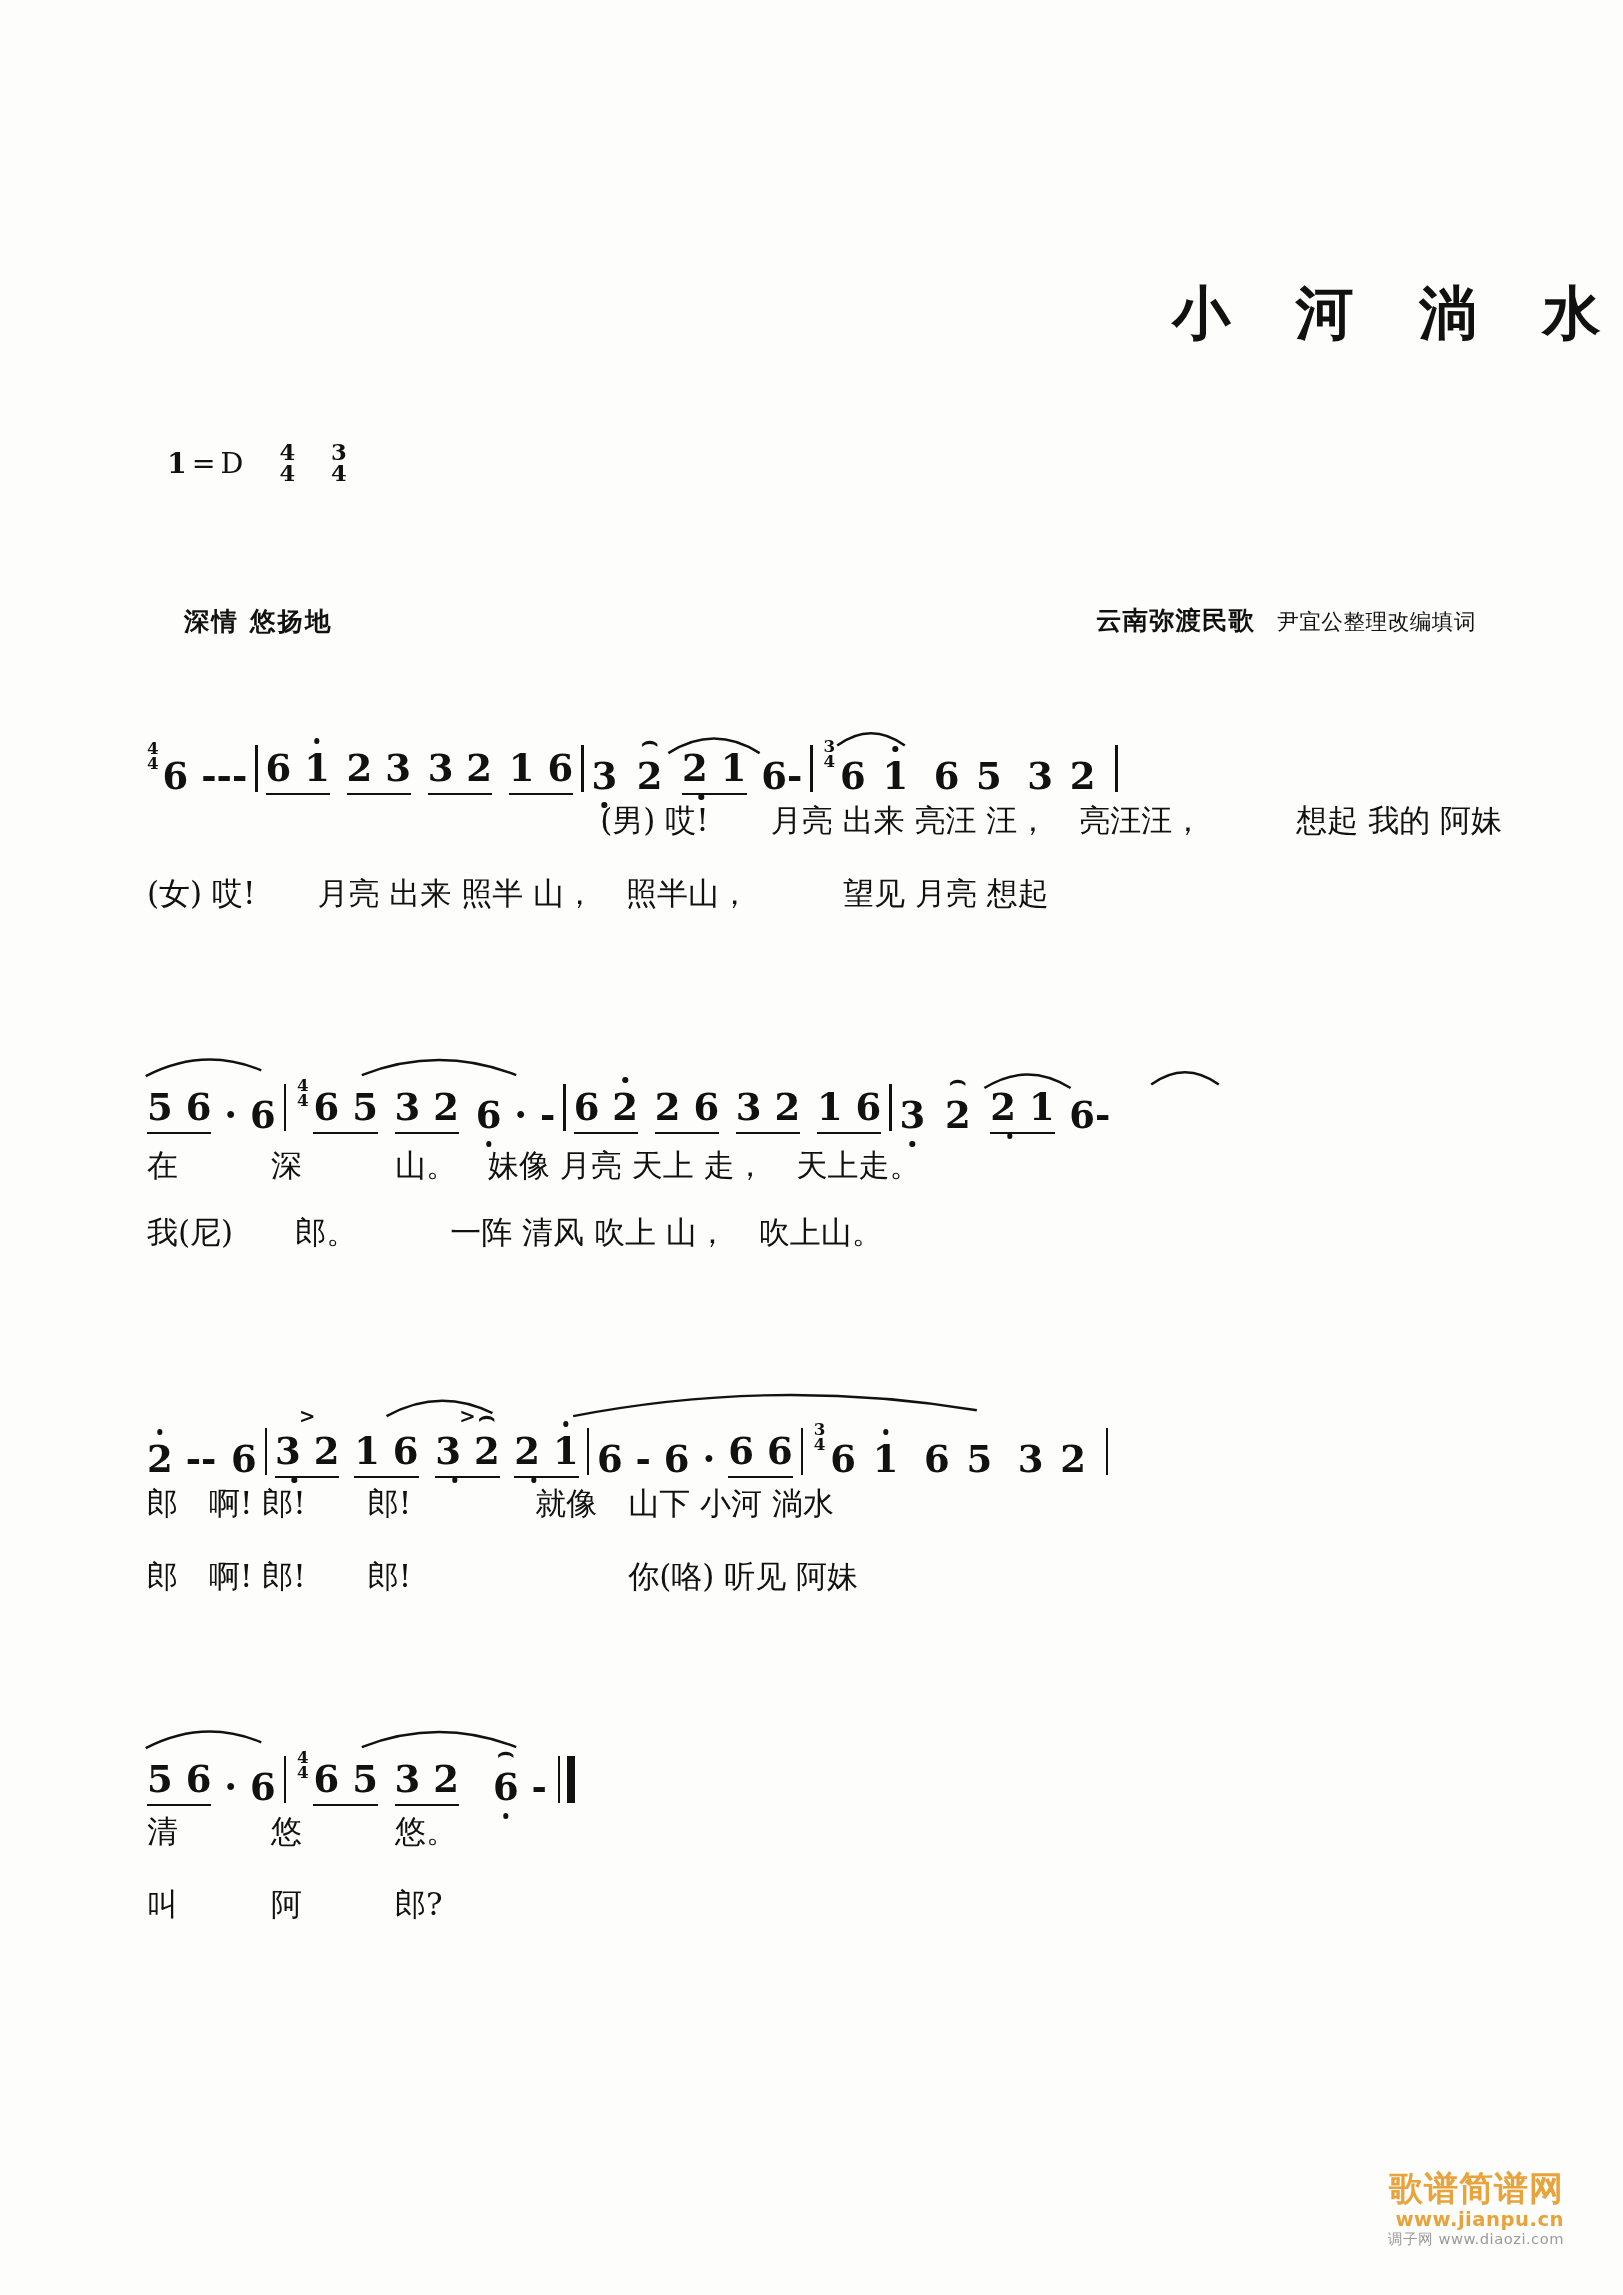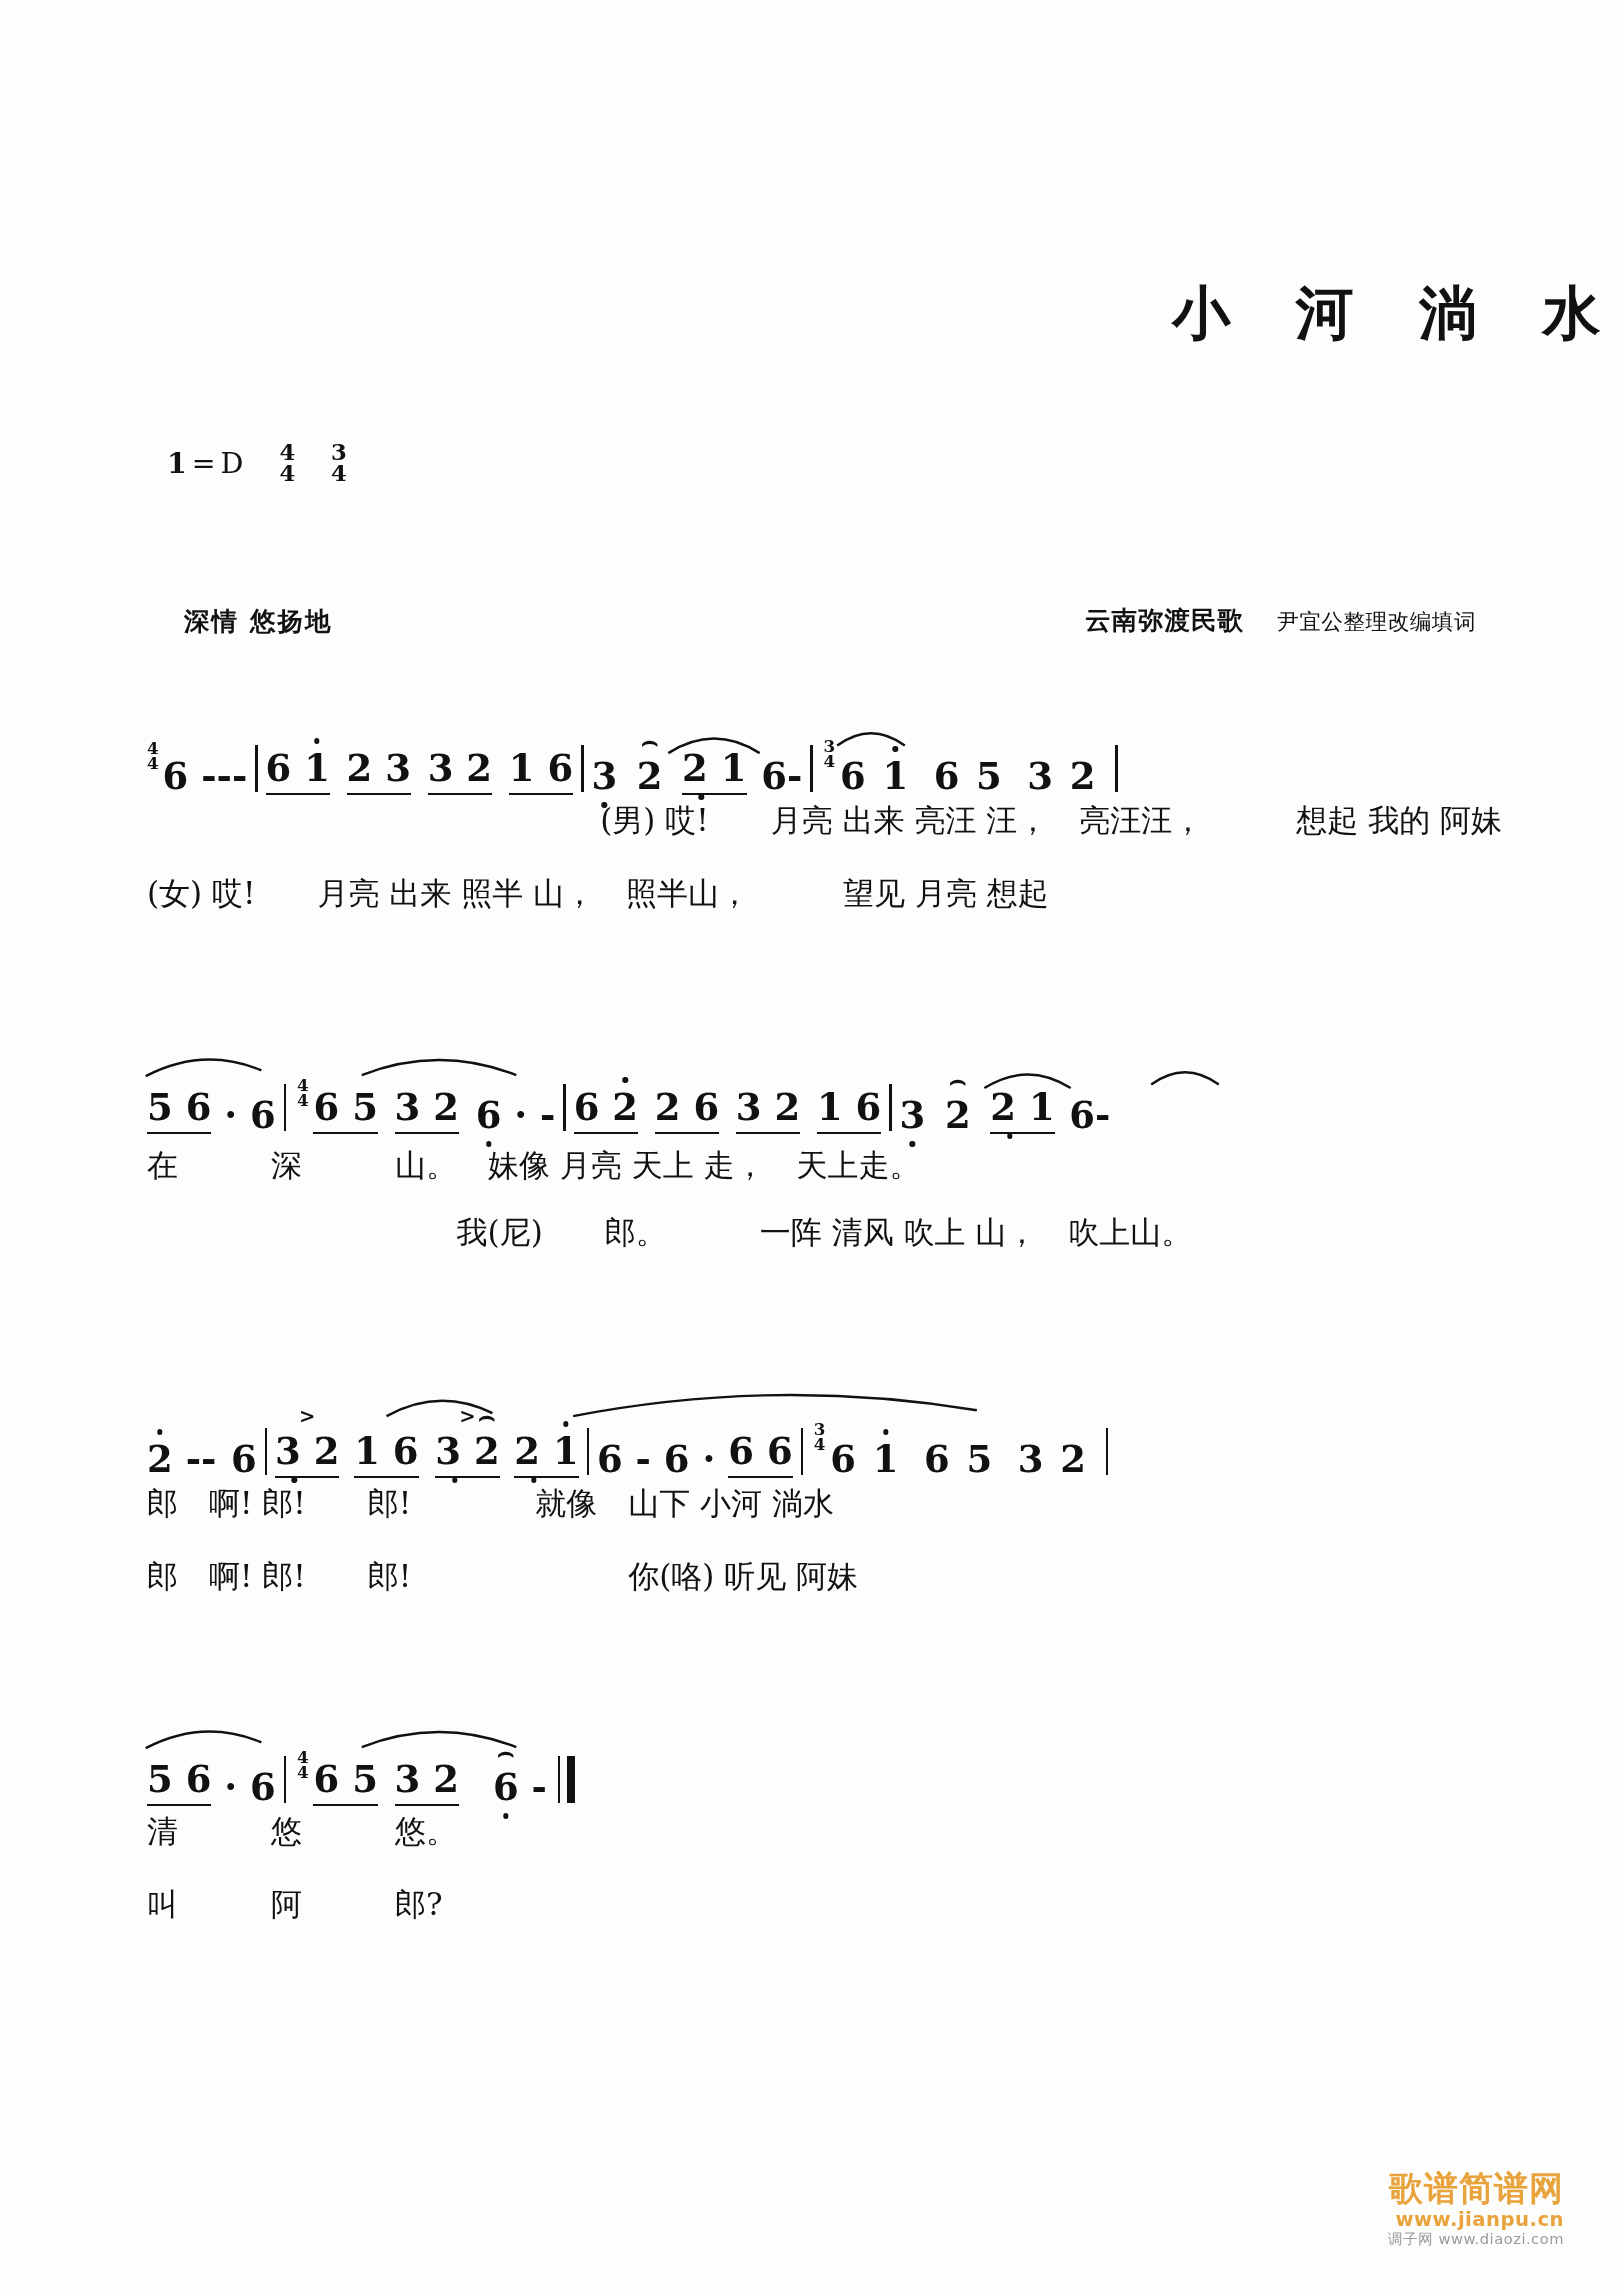--- a/index.html
+++ b/index.html
@@ -73,21 +73,21 @@
   }
   .attrib {
     position: absolute;
     top: 603px;
     right: 147px;
     font-size: 25.5px;
     font-family: "DejaVu Serif", serif;
     white-space: nowrap;
   }
   .attrib .src { font-weight: bold; letter-spacing: 1px; }
-  .attrib .arr { font-size: 21.6px; margin-left: 25px; letter-spacing: 0.5px; }
+  .attrib .arr { font-size: 21.6px; margin-left: 14px; letter-spacing: 0.5px; }
 
   
   .system {
     position: absolute;
     left: 147px;
     width: 1335px;
   }
   .staffrow {
     position: relative;
     height: 69px;
@@ -397,21 +397,21 @@
           <path d="M6,62 Q165,0 324,62" fill="none" stroke="#111" stroke-width="5"></path>
         </svg>
       <svg class="slur" style="left:834px; top:-4.9px;" width="93" height="31" viewBox="0 0 190 64">
           <path d="M6,58 Q95,2 184,58" fill="none" stroke="#111" stroke-width="5"></path>
         </svg>
       <svg class="slur" style="left:1001px; top:-6.9px;" width="74" height="29.4" viewBox="0 0 150 60">
           <path d="M6,54 Q75,4 144,54" fill="none" stroke="#111" stroke-width="5"></path>
         </svg>
     </div>
     <div class="lyrics" style="top:80px; left:0;">在　　　深　　　山。　妹像 月亮 天上 走，　天上走。</div>
-    <div class="lyrics" style="top:147px; left:0;text-align:center;">我(尼)　　郎。　　　一阵 清风 吹上 山，　吹上山。</div>
+    <div class="lyrics" style="top:147px; left:0;">我(尼)　　郎。　　　一阵 清风 吹上 山，　吹上山。</div>
   </div>
 
   <div class="system" style="top:1409px;">
     <div class="staffrow">
       <span class="note oct-hi">2</span>
       <span class="dash">&nbsp;-</span>
       <span class="dash">-</span>
       <span style="display:inline-block;width:14.7px"></span>
       <span class="note">6</span>
       <span class="barline"></span>

